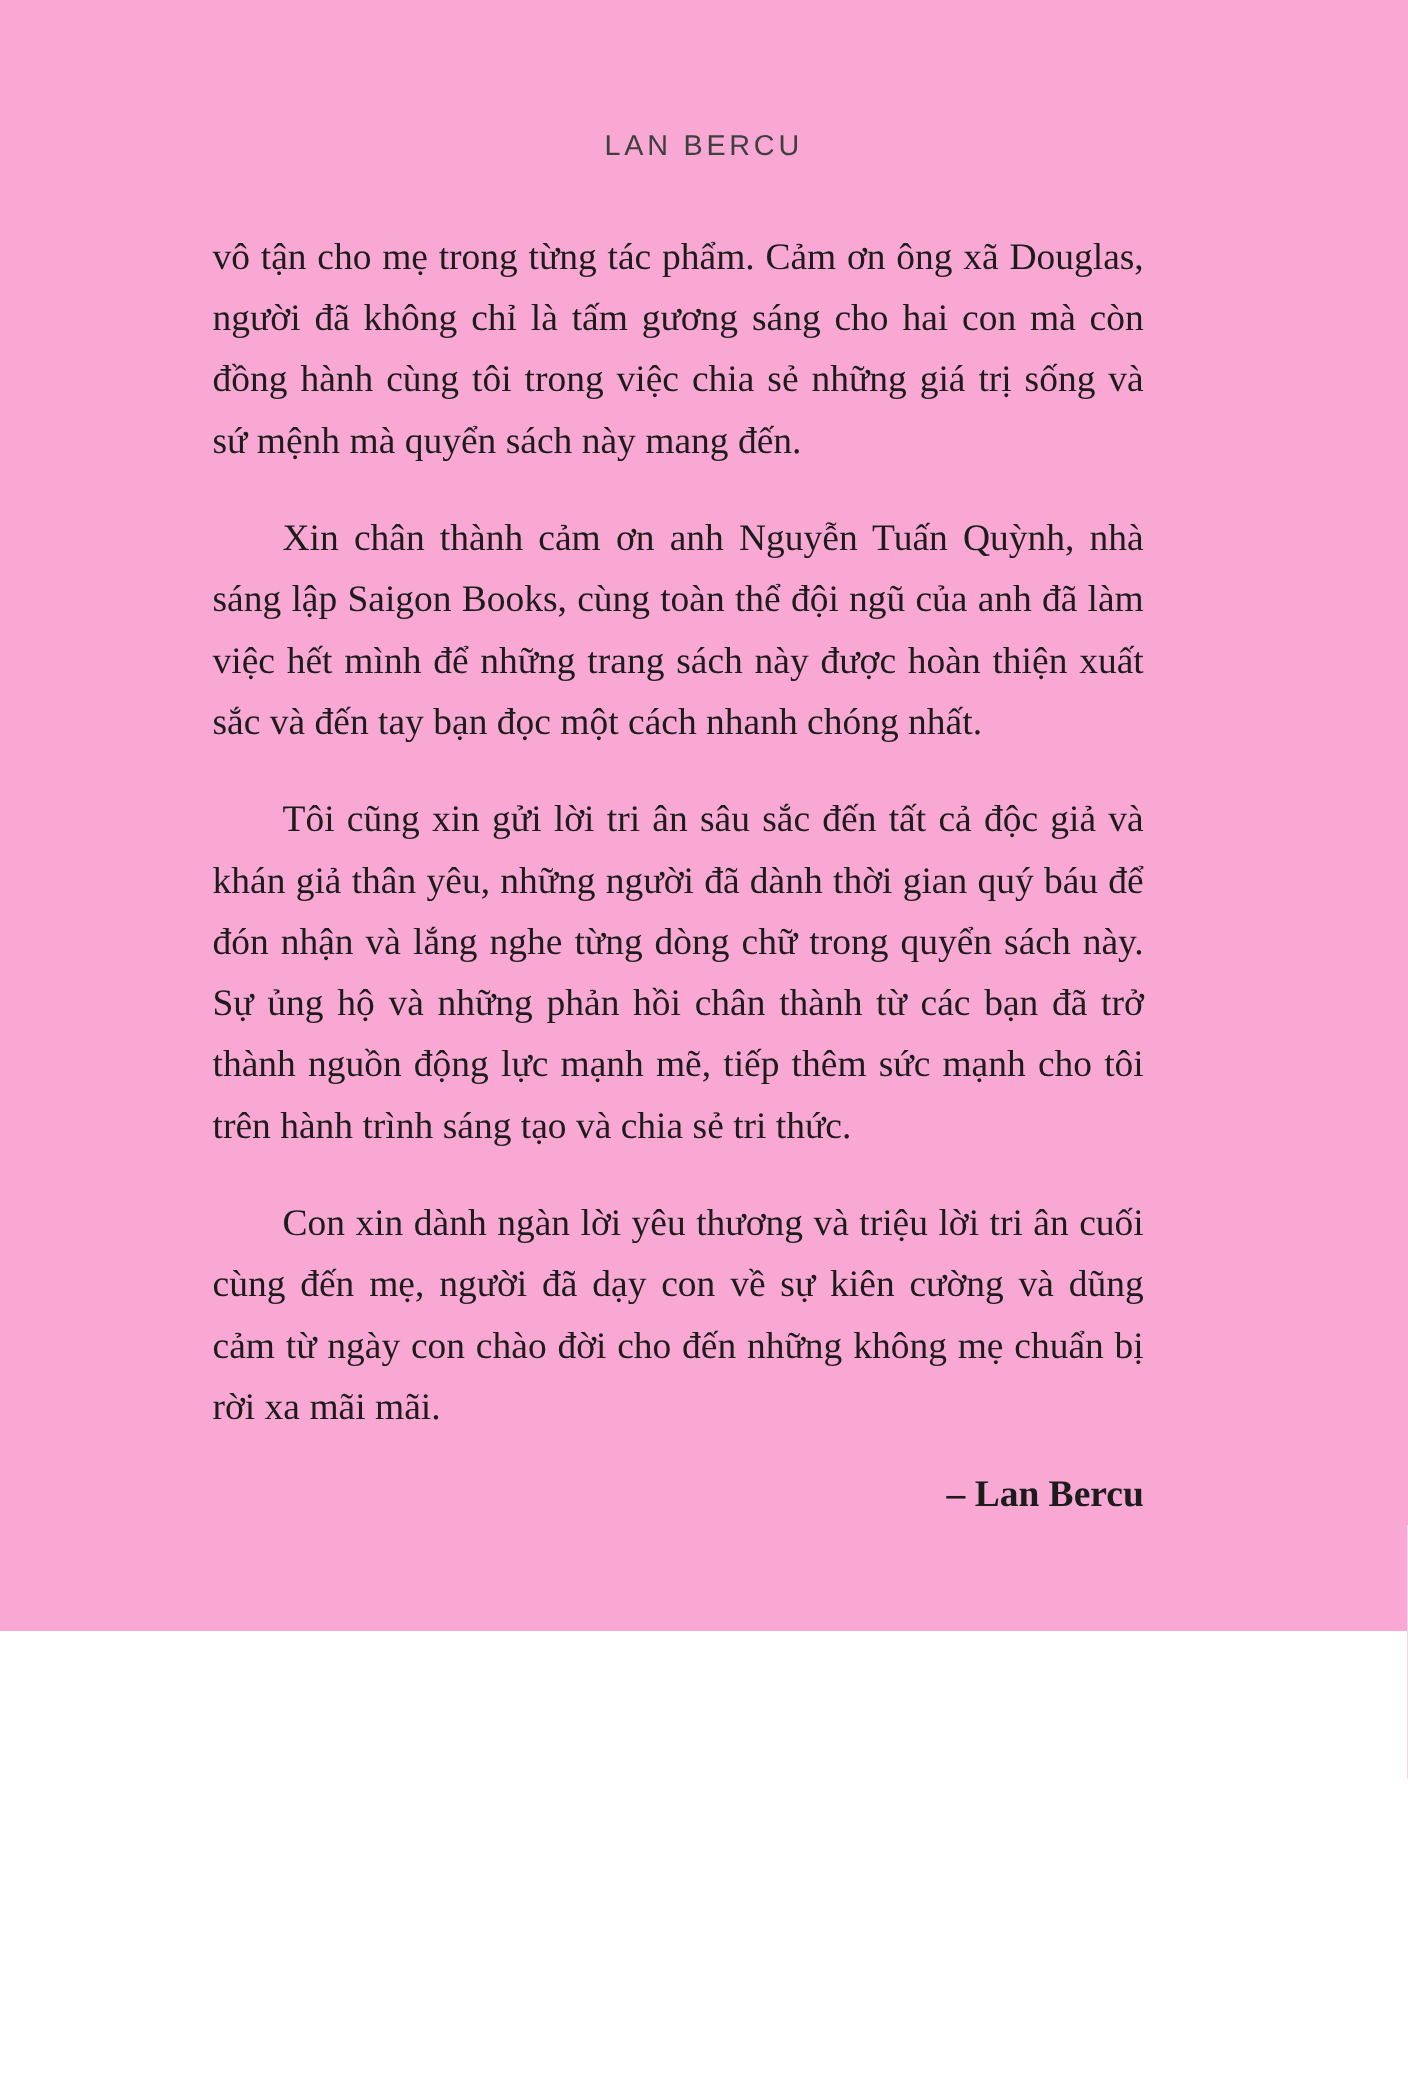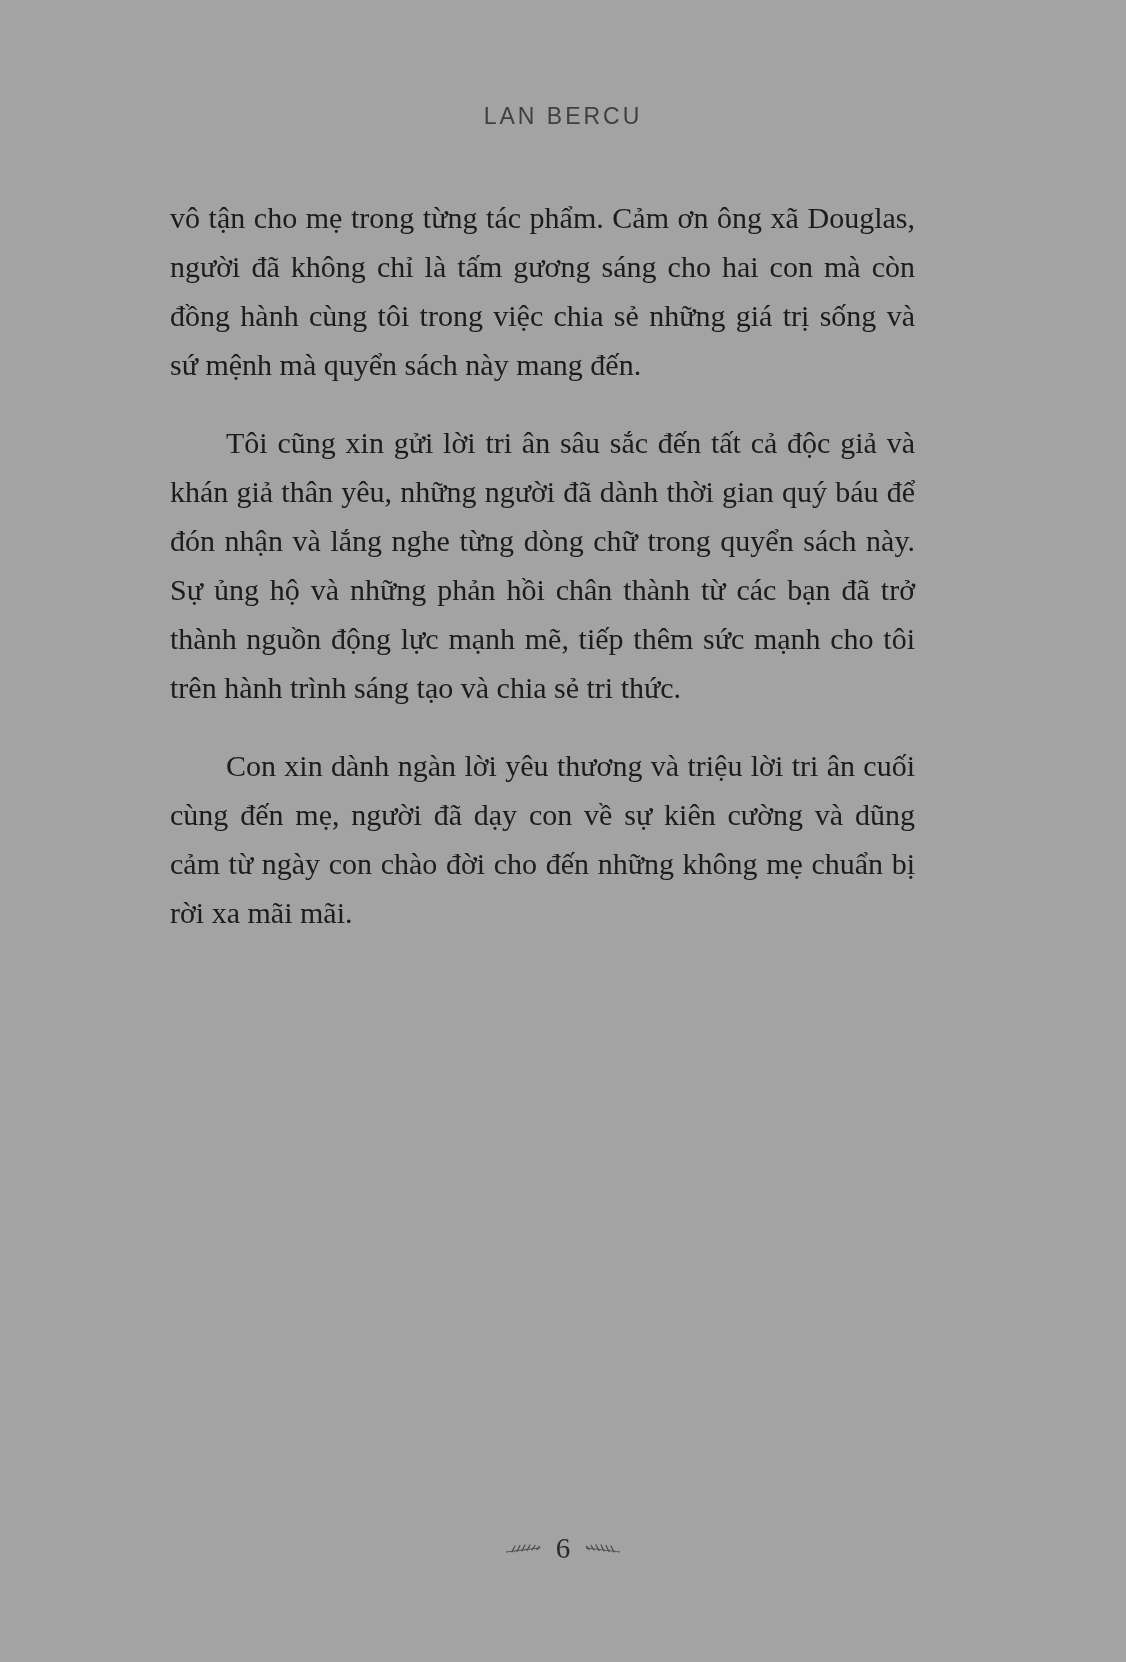--- a/index.html
+++ b/index.html
@@ -3,22 +3,22 @@
 <meta charset="utf-8">
 <style>
   html, body {
     margin: 0;
     padding: 0;
     background: #ffffff;
   }
   .page {
     position: relative;
     width: 1126px;
-    height: 1662px;
-    background: #a3a3a3;
+    height: 1305px;
+    background: #f9a8d4;
     overflow: hidden;
     font-family: "Liberation Serif", "DejaVu Serif", serif;
     color: #1c1c1c;
   }
   .running-header {
     position: absolute;
     top: 103px;
     left: 0;
     width: 100%;
     text-align: center;
@@ -26,21 +26,20 @@
     font-weight: 300;
     font-size: 23px;
     letter-spacing: 3px;
     color: #3f3f3f;
   }
   .content {
     position: absolute;
     top: 181px;
     left: 170px;
     width: 745px;
-    margin-top: 12px;
   }
   .content p {
     margin: 0 0 29px 0;
     font-size: 30px;
     line-height: 49px;
     text-align: justify;
     text-indent: 56px;
     color: #1c1c1c;
   }
   .content p.first {
@@ -78,23 +77,25 @@
 </style>
 </head>
 <body>
 
 <div class="page">
 
   <div class="running-header">LAN BERCU</div>
 
   <div class="content">
     <p class="first">vô tận cho mẹ trong từng tác phẩm. Cảm ơn ông xã Douglas, người đã không chỉ là tấm gương sáng cho hai con mà còn đồng hành cùng tôi trong việc chia sẻ những giá trị sống và sứ mệnh mà quyển sách này mang đến.</p>
+    <p>Xin chân thành cảm ơn anh Nguyễn Tuấn Quỳnh, nhà sáng lập Saigon Books, cùng toàn thể đội ngũ của anh đã làm việc hết mình để những trang sách này được hoàn thiện xuất sắc và đến tay bạn đọc một cách nhanh chóng nhất.</p>
     <p>Tôi cũng xin gửi lời tri ân sâu sắc đến tất cả độc giả và khán giả thân yêu, những người đã dành thời gian quý báu để đón nhận và lắng nghe từng dòng chữ trong quyển sách này. Sự ủng hộ và những phản hồi chân thành từ các bạn đã trở thành nguồn động lực mạnh mẽ, tiếp thêm sức mạnh cho tôi trên hành trình sáng tạo và chia sẻ tri thức.</p>
     <p>Con xin dành ngàn lời yêu thương và triệu lời tri ân cuối cùng đến mẹ, người đã dạy con về sự kiên cường và dũng cảm từ ngày con chào đời cho đến những không mẹ chuẩn bị rời xa mãi mãi.</p>
 
+    <div class="signature">– Lan Bercu</div>
   </div>
 
   <div class="footer">
     <span class="ornament left">
       <svg width="38" height="14" viewBox="0 0 38 14" aria-hidden="true">
         <path d="M2 10 C 10 9, 26 7, 36 6" stroke="#4a4a4a" stroke-width="0.9" fill="none"></path>
         <path d="M8 10 L11 4 M13 9.5 L16 3.5 M18 9 L21 3 M23 8.5 L26 3 M28 8 L31 3.5 M33 7.5 L35.5 4.5" stroke="#4a4a4a" stroke-width="1.2" fill="none" stroke-linecap="round"></path>
       </svg>
     </span>
     <span class="page-number">6</span>

